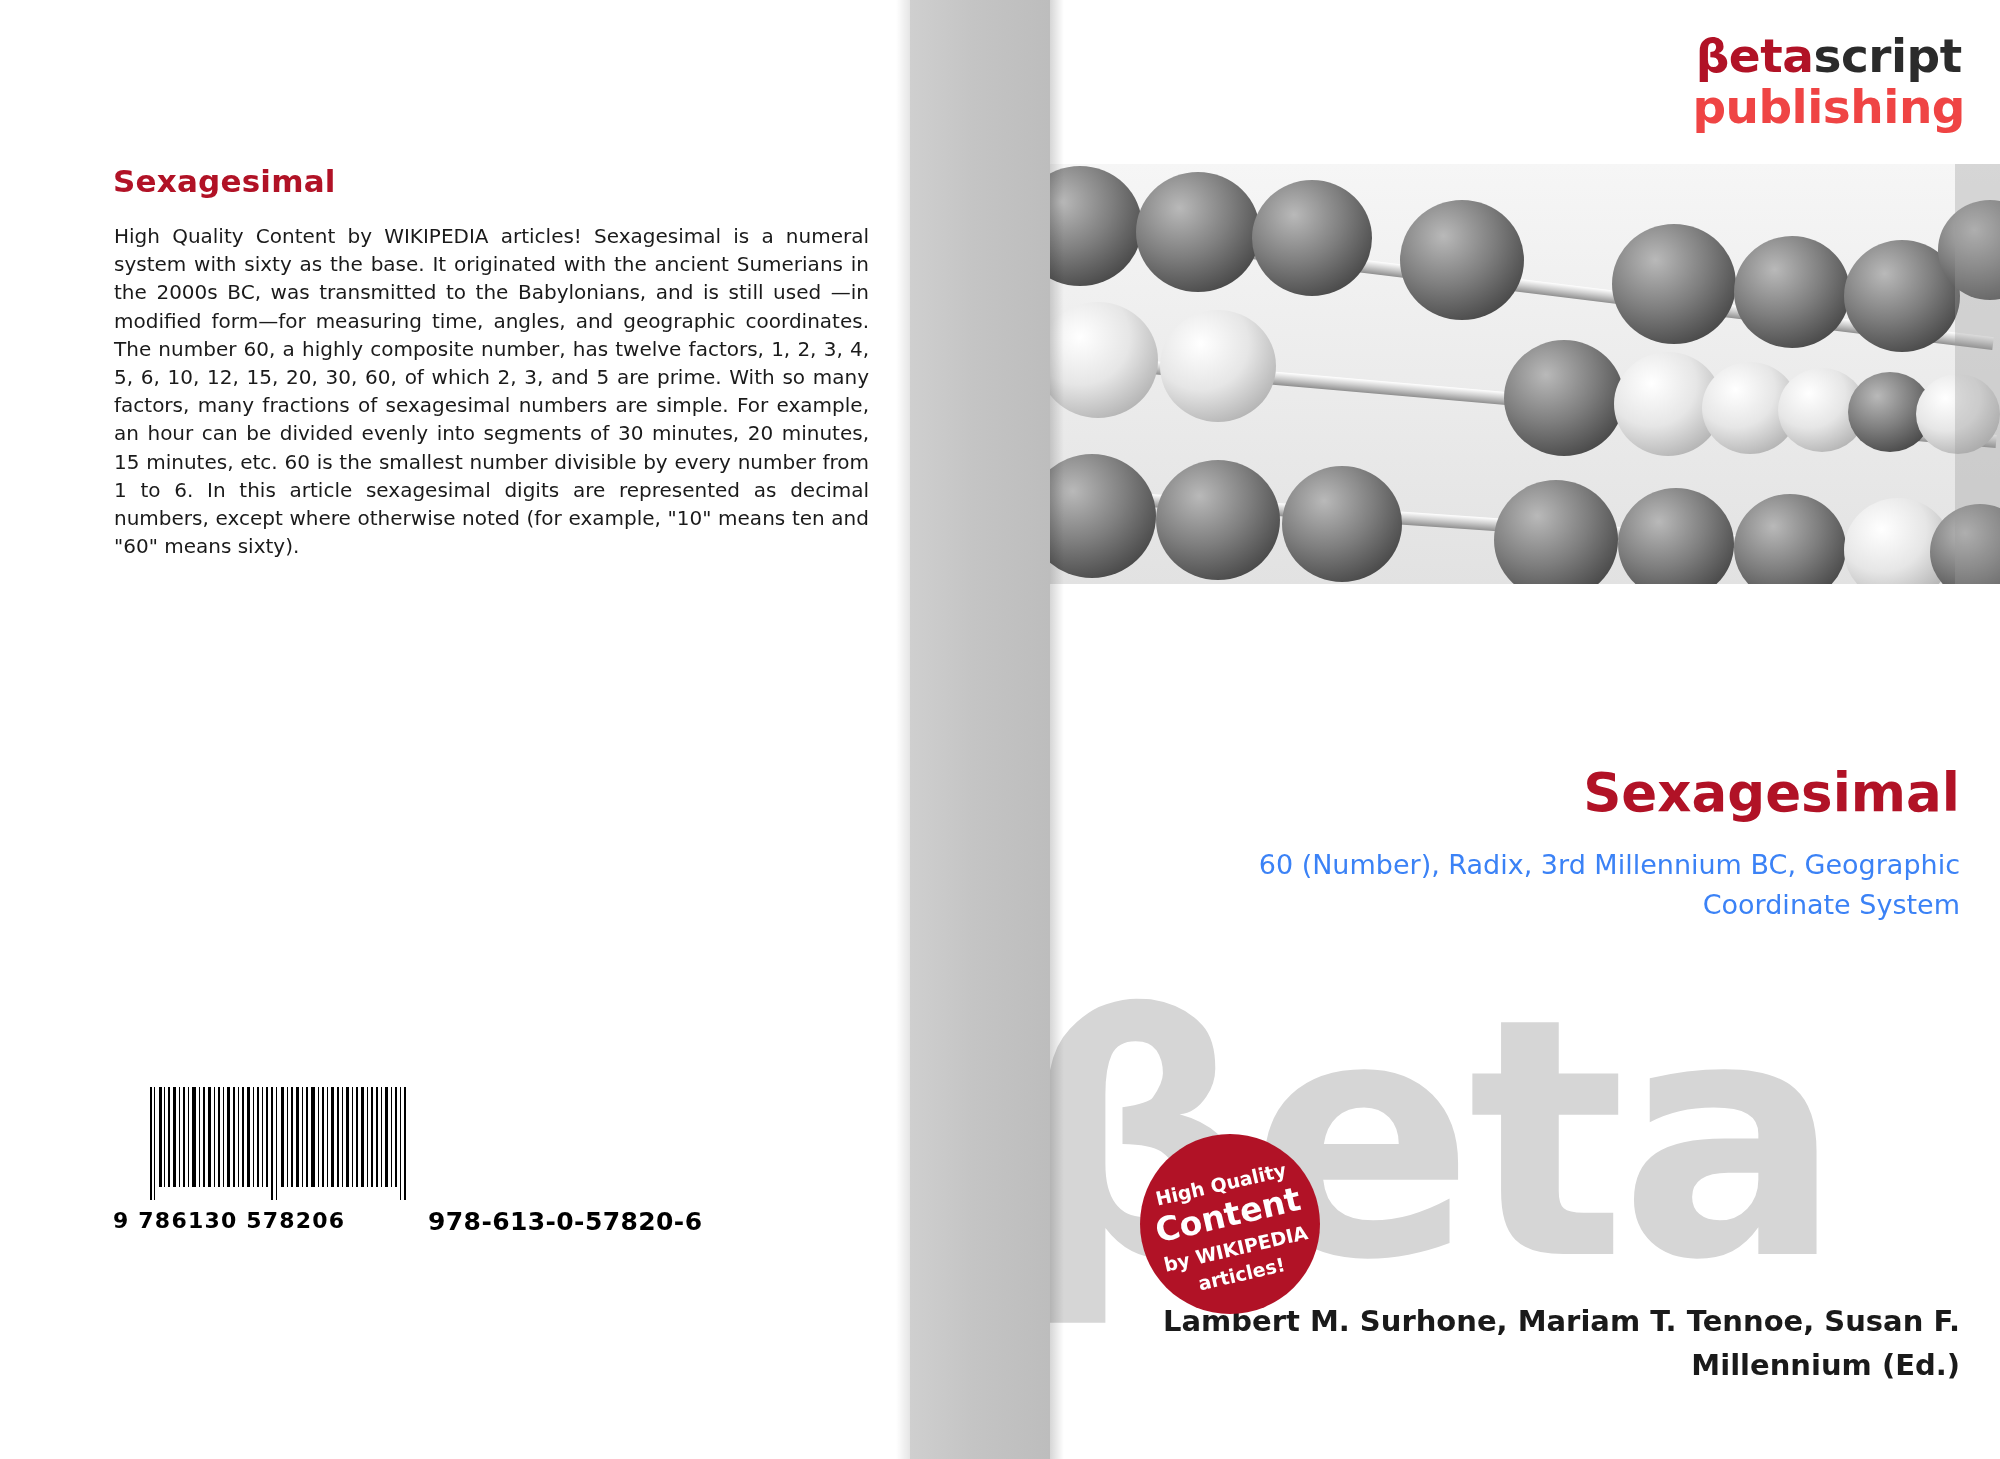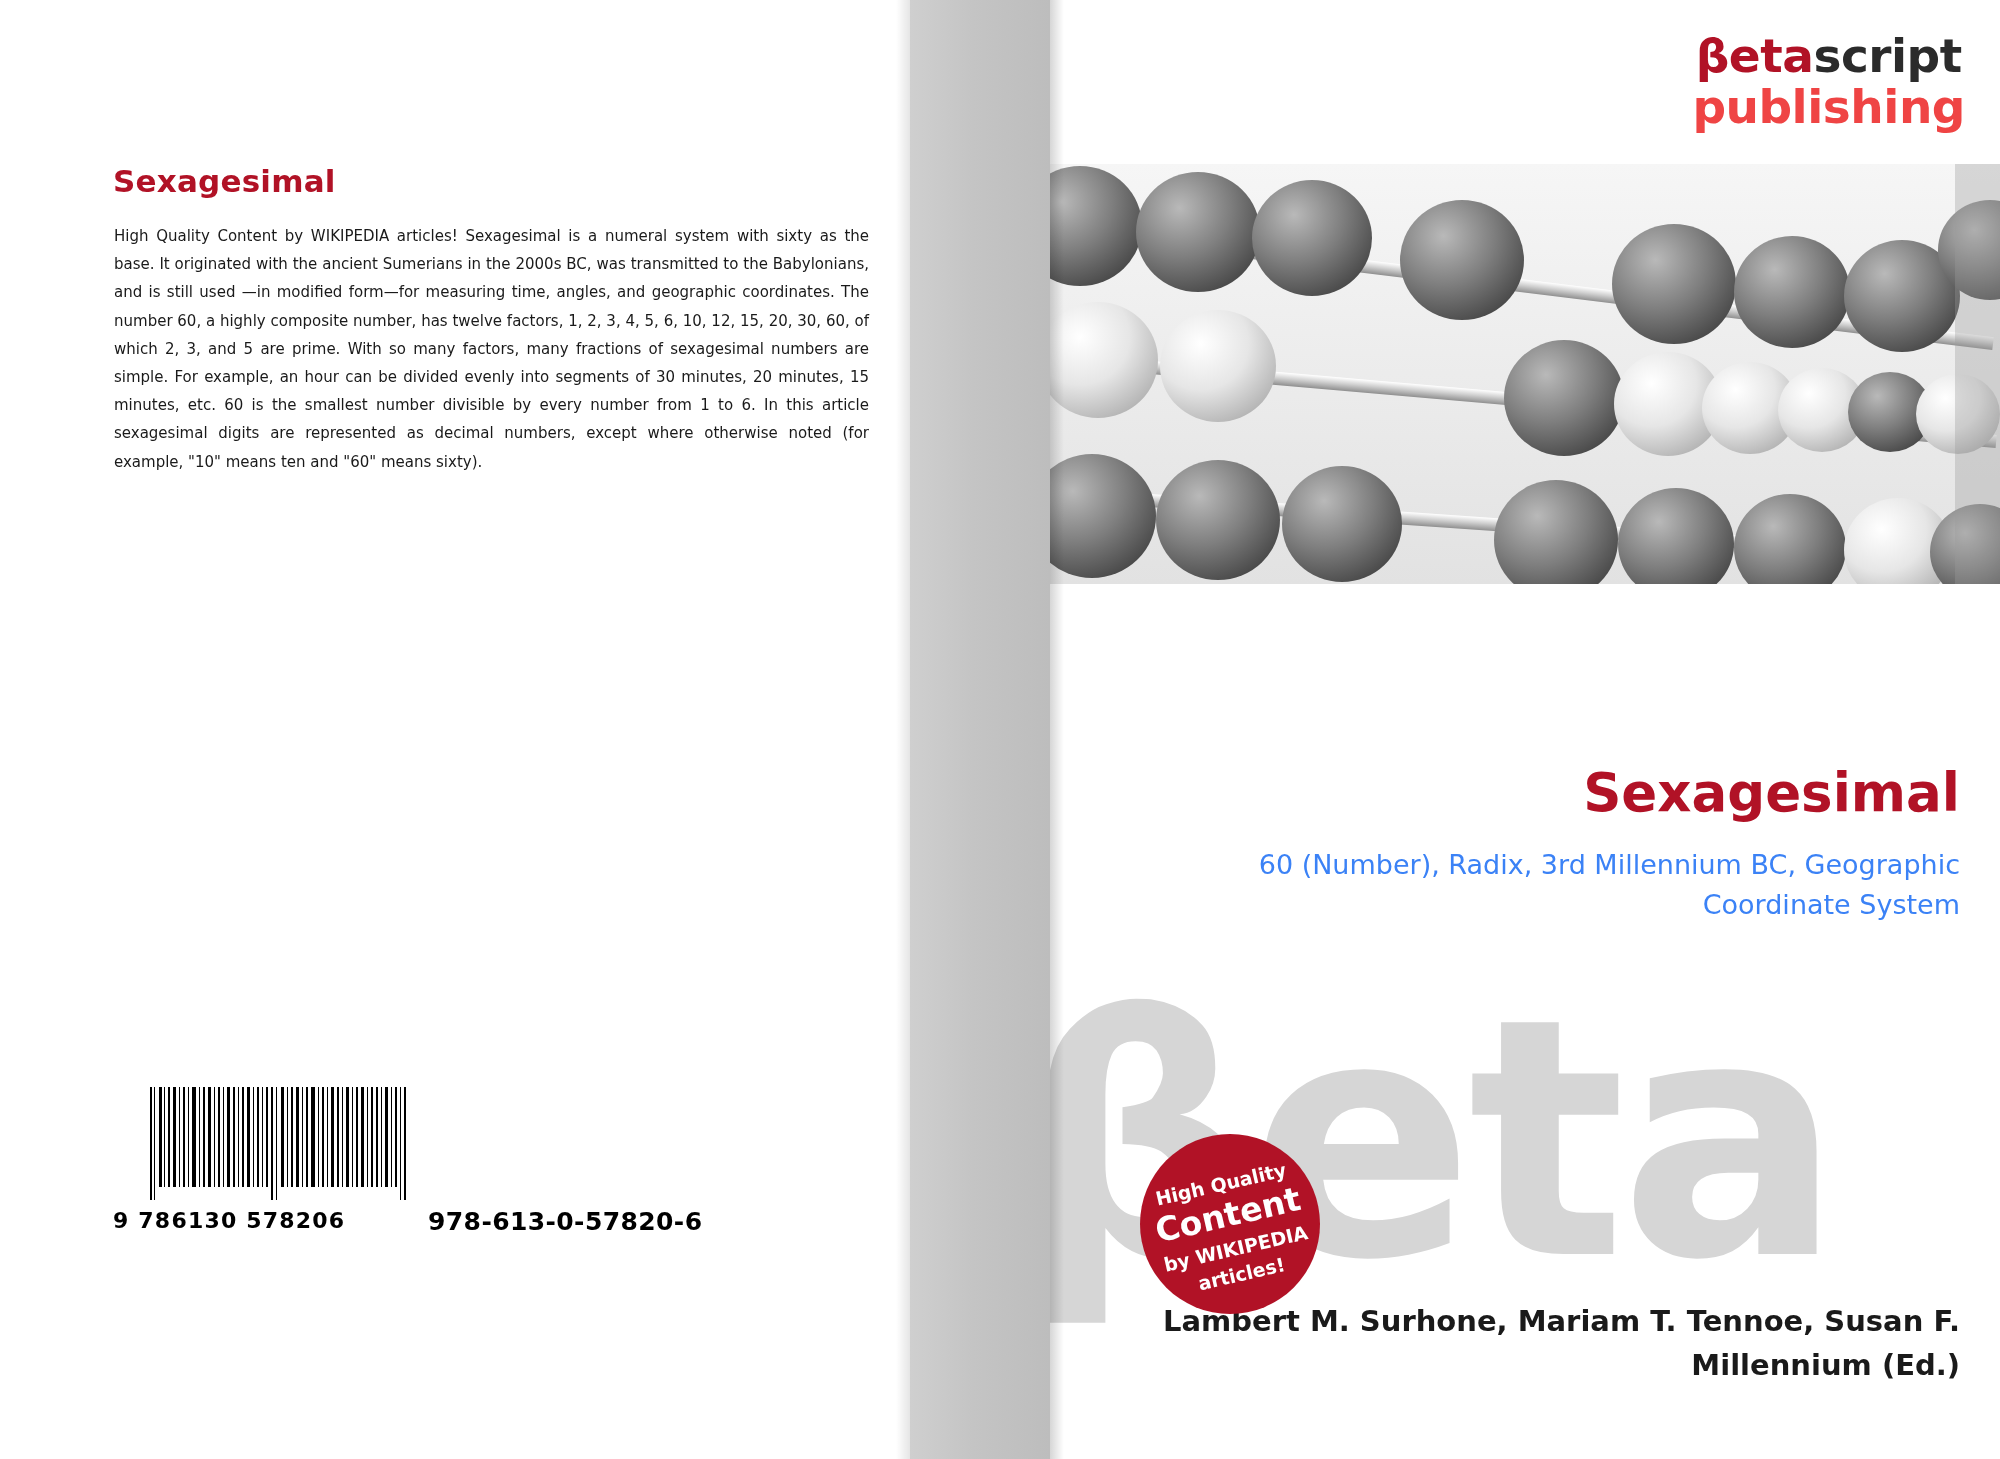--- a/index.html
+++ b/index.html
@@ -33,21 +33,21 @@
     font-size: 31px;
     font-weight: bold;
     color: #b11226;
     letter-spacing: 0.2px;
   }
 
   .back-blurb {
     position: absolute;
     left: 114px; top: 222px;
     width: 755px;
-    font-size: 15px;
+    font-size: 20px;
     line-height: 28.2px;
     color: #1a1a1a;
     text-align: justify;
     text-justify: inter-word;
   }
 
   
   .barcode-wrap {
     position: absolute;
     left: 148px; top: 1087px;

